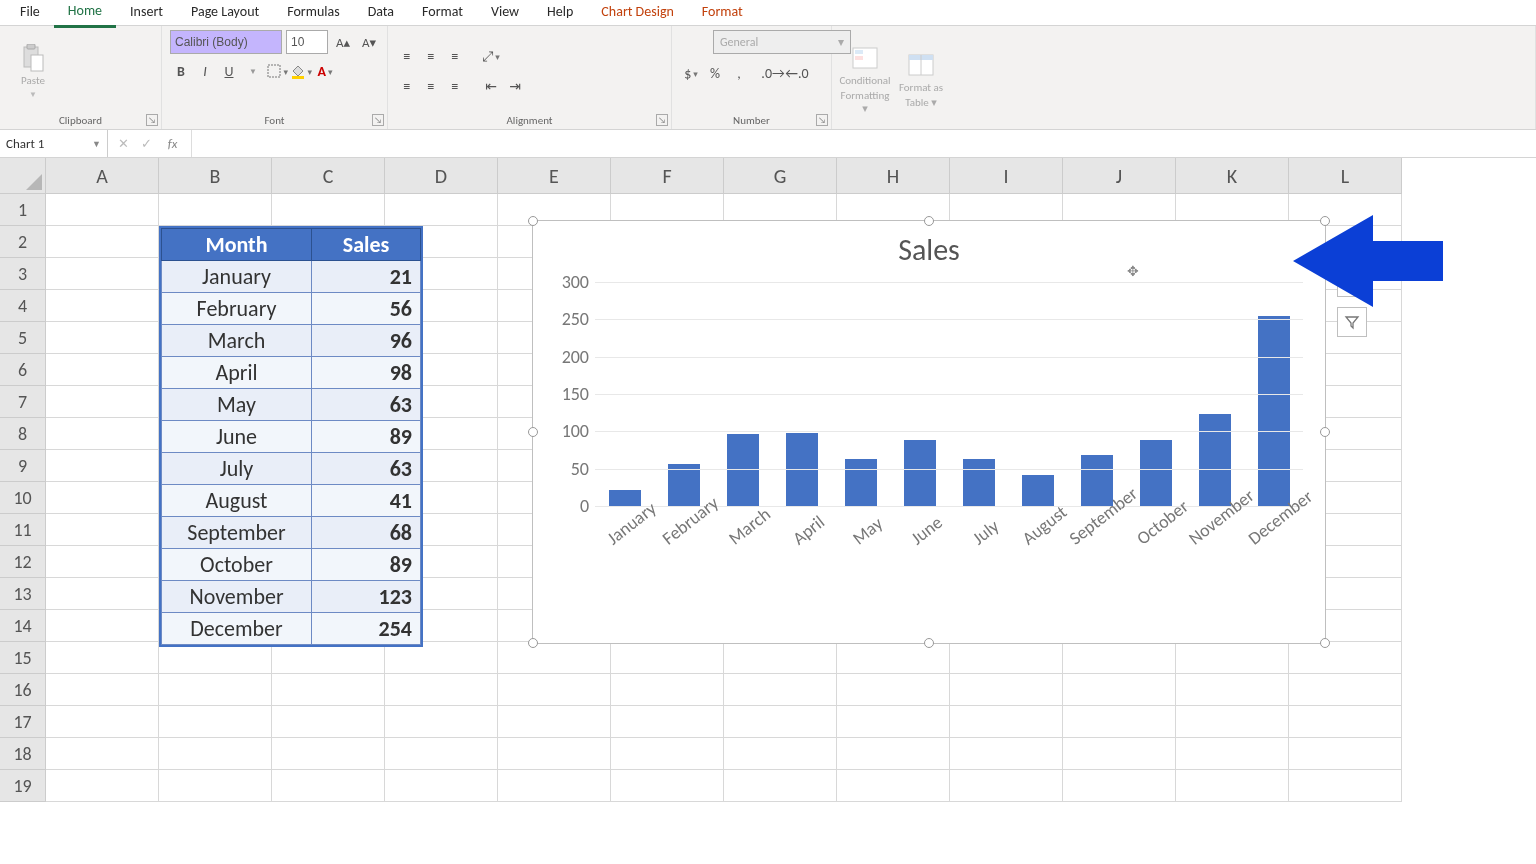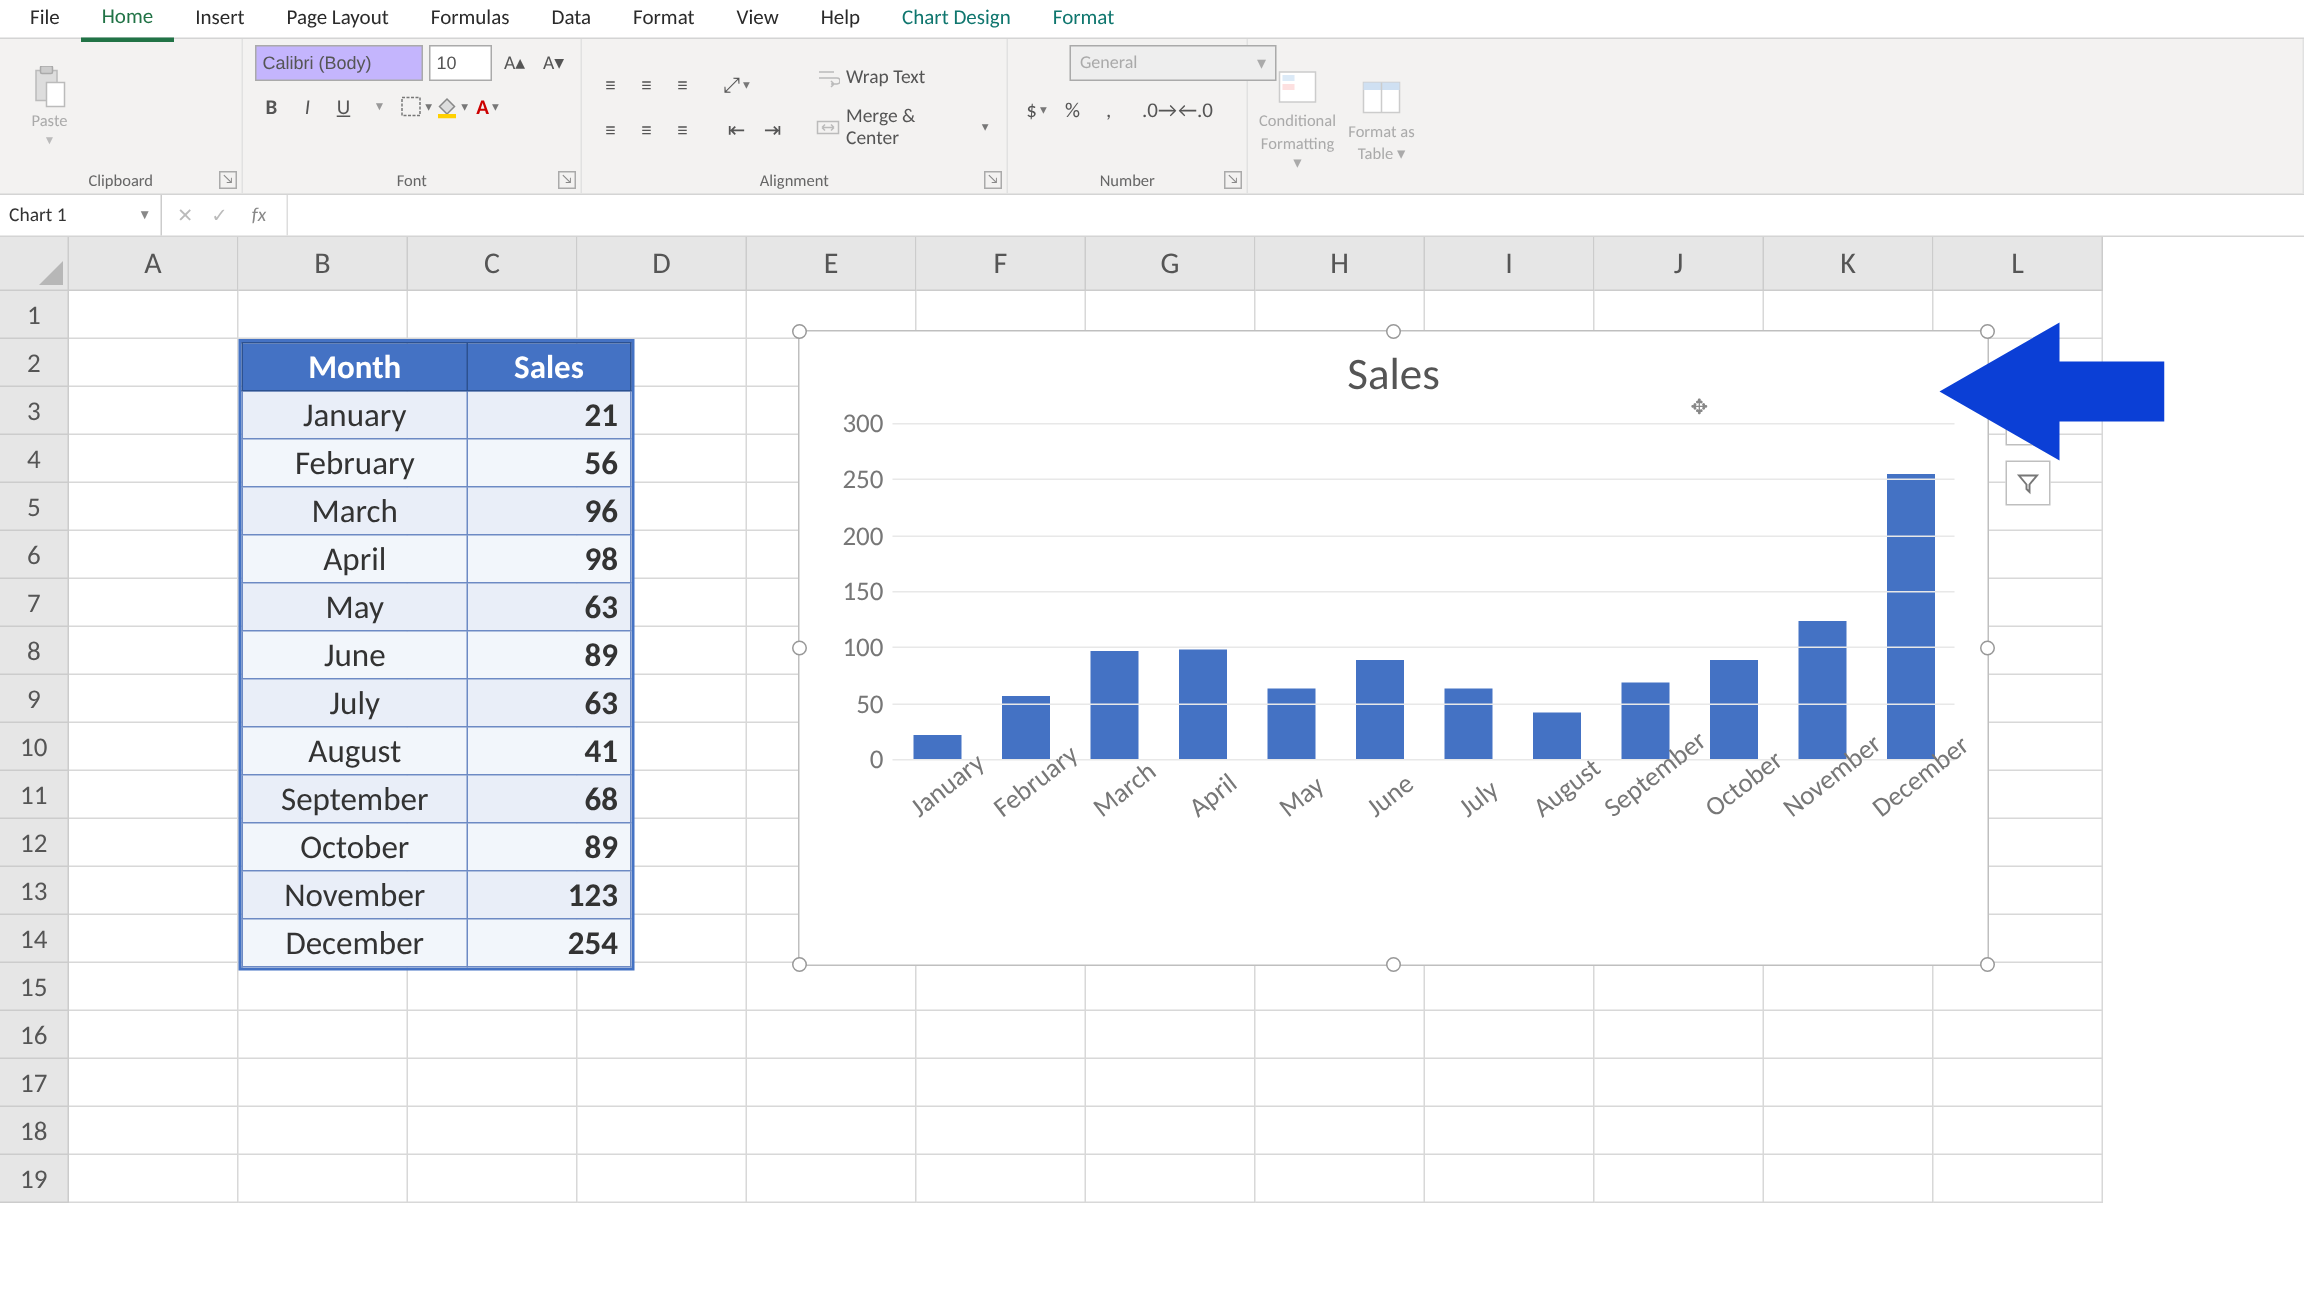--- a/index.html
+++ b/index.html
@@ -2,21 +2,21 @@
 <html><head>
 <meta charset="utf-8">
 <style>
   * { box-sizing: border-box; margin: 0; padding: 0; }
   body { font-family: "Segoe UI", Calibri, sans-serif; font-size: 13px; color: #333; background: #fff; user-select: none; width: 1536px; height: 864px; overflow: hidden; }
 
   
   .tab-row { display: flex; align-items: center; height: 26px; padding: 0 6px; border-bottom: 1px solid #d4d4d4; background: #fff; }
   .tab { padding: 4px 14px 6px; font-size: 14px; color: #2a2a2a; cursor: pointer; }
   .tab.active { color: #217346; border-bottom: 3px solid #217346; }
-  .tab.context { color: #0f766e; }
+  .tab.context { color: #c2410c; }
 
   
   .ribbon { display: flex; align-items: stretch; height: 104px; background: #f3f2f1; border-bottom: 1px solid #d4d4d4; }
   .group { position: relative; display: flex; flex-direction: column; justify-content: space-between; padding: 4px 8px 0; border-right: 1px solid #e1e1e1; }
   .group-body { flex: 1; display: flex; align-items: center; gap: 6px; }
   .group-label { font-size: 11px; color: #666; text-align: center; padding: 1px 0 2px; }
   .launcher { position: absolute; right: 3px; bottom: 3px; width: 12px; height: 12px; font-size: 9px; color: #888; border: 1px solid #aaa; text-align: center; line-height: 9px; }
 
   .big-btn { display: flex; flex-direction: column; align-items: center; justify-content: center; width: 50px; height: 74px; text-align: center; font-size: 11px; gap: 2px; }
   .big-btn.disabled, .disabled { color: #aaa; }
@@ -183,35 +183,20 @@
           <span style="width:10px"></span>
           <span class="ico drop">⤢</span>
         </div>
         <div class="row-icons disabled">
           <span class="ico">≡</span>
           <span class="ico">≡</span>
           <span class="ico">≡</span>
           <span style="width:10px"></span>
           <span class="ico">⇤</span>
           <span class="ico">⇥</span>
-        </div>
-      </div>
-      <div class="vcol disabled" style="gap:8px">
-        <div class="mini-btn">
-          <svg width="16" height="16">
-              <path d="M2 4 H12 M2 8 H14 a2 2 0 0 1 0 4 H10 M10 10 l2 2 l-2 2" stroke="#bbb" fill="none"></path>
-            </svg>
-          <span>Wrap Text</span>
-        </div>
-        <div class="mini-btn drop">
-          <svg width="16" height="16">
-              <rect x="1" y="4" width="14" height="8" fill="none" stroke="#bbb"></rect>
-              <path d="M4 8 H12 M4 8 l2-2 M4 8 l2 2 M12 8 l-2-2 M12 8 l-2 2" stroke="#bbb"></path>
-            </svg>
-          <span>Merge &amp; Center</span>
         </div>
       </div>
     </div>
     <div class="group-label">Alignment</div>
     <div class="launcher">↘</div>
   </div>
 
   <div class="group" style="width:160px">
     <div class="group-body" style="flex-direction:column;align-items:flex-start;gap:8px">
       <div class="num-combo disabled">

